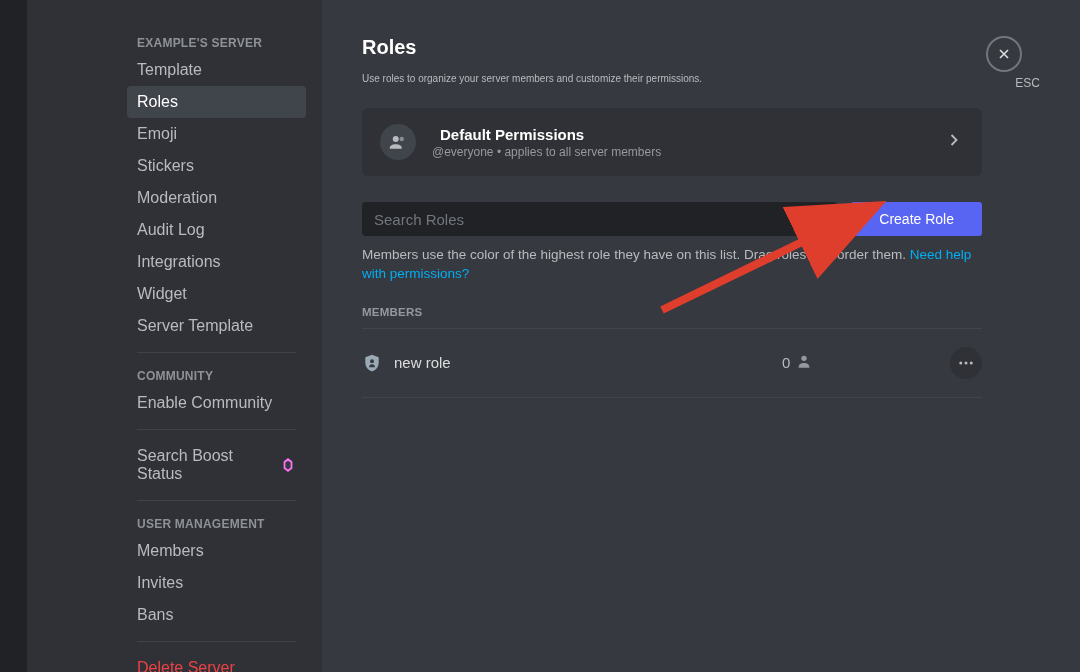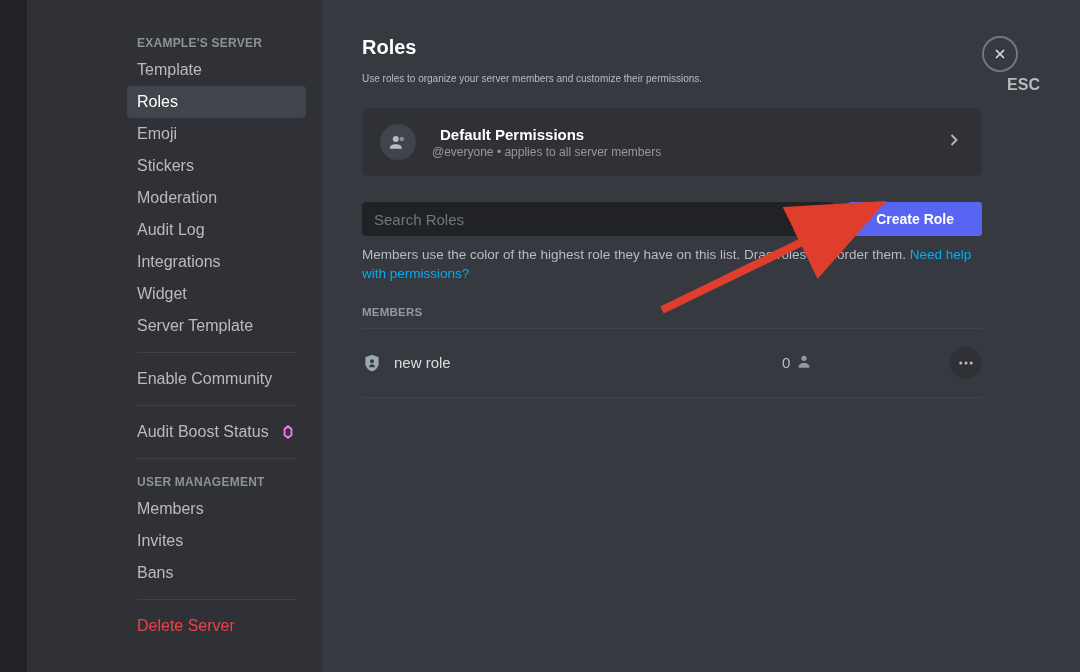--- a/index.html
+++ b/index.html
@@ -12,37 +12,37 @@
   .nav-item { font-size: 16px; color: #b9bbbe; padding: 7px 10px; border-radius: 4px; cursor: pointer; display: flex; align-items: center; justify-content: space-between; }
   .nav-item.active { background: #40444b; color: #fff; }
   .divider { height: 1px; background: #3f4147; margin: 10px 10px; }
   .delete { color: #ed4245; }
   .boost-badge { width: 16px; height: 16px; display: inline-flex; align-items: center; justify-content: center; }
   .boost-badge svg { fill: #ff73fa; }
   .main { flex: 1; background: #36393f; position: relative; padding: 36px 40px 40px 40px; }
   .close-area { position: absolute; top: 36px; right: 40px; display: flex; flex-direction: column; align-items: center; gap: 4px; cursor: pointer; }
   .close-btn { width: 36px; height: 36px; border: 2px solid #72767d; border-radius: 50%; display: flex; align-items: center; justify-content: center; color: #dcddde; }
   .close-btn svg { width: 16px; height: 16px; }
-  .esc-label { font-size: 16px; color: #b9bbbe; font-weight: 700; padding-left: 48px; }
+  .esc-label { font-size: 12px; color: #b9bbbe; font-weight: 400; padding-left: 48px; }
   .content { width: 620px; }
   h1.page-title { font-size: 20px; font-weight: 600; color: #fff; margin-bottom: 14px; }
   .page-desc { font-size: 10px; color: #b9bbbe; margin-bottom: 24px; }
   .default-perm { background: #2f3136; border-radius: 6px; display: flex; align-items: center; padding: 16px 18px; cursor: pointer; margin-bottom: 26px; }
   .perm-icon { width: 36px; height: 36px; background: #40444b; border-radius: 50%; display: flex; align-items: center; justify-content: center; margin-right: 16px; flex-shrink: 0; }
   .perm-icon svg { fill: #b9bbbe; }
   .perm-text { flex: 1; }
   .perm-title { font-size: 15px; font-weight: 700; color: #fff; margin-bottom: 2px; margin-left: 8px; }
   .perm-sub { font-size: 12px; color: #96989d; }
   .chevron { color: #b9bbbe; }
   .search-row { display: flex; gap: 14px; margin-bottom: 10px; }
   .search-box { flex: 1; background: #202225; border-radius: 4px; display: flex; align-items: center; padding: 0 12px; height: 34px; }
   .search-box input { flex: 1; background: transparent; border: none; outline: none; color: #22c55e; font-size: 15px; }
   .search-box input::placeholder { color: #72767d; }
   .search-icon { color: #dcddde; }
-  .create-btn { background: #5865f2; color: #fff; border: none; border-radius: 3px; font-size: 14px; font-weight: 700; padding: 0 28px; height: 34px; cursor: pointer; }
+  .create-btn { background: #5865f2; color: #fff; border: none; border-radius: 3px; font-size: 14px; font-weight: 400; padding: 0 28px; height: 34px; cursor: pointer; }
   .help-text { font-size: 13.5px; color: #b9bbbe; line-height: 1.4; margin-bottom: 22px; }
   .help-link { color: #00aff4; cursor: pointer; }
   .list-header { display: flex; font-size: 11.5px; font-weight: 700; color: #96989d; letter-spacing: 0.02em; padding-bottom: 10px; border-bottom: 1px solid #40444b; }
   .col-role { flex: 1; }
   .col-members { width: 140px; }
   .col-actions { width: 60px; }
   .role-row { display: flex; align-items: center; padding: 18px 0; border-bottom: 1px solid #40444b; }
   .role-name-wrap { flex: 1; display: flex; align-items: center; gap: 12px; }
   .role-shield { width: 20px; height: 20px; }
   .role-name { font-size: 15px; color: #dcddde; }
@@ -81,27 +81,28 @@
           <span>Integrations</span>
         </div>
       <div class="nav-item">
           <span>Widget</span>
         </div>
       <div class="nav-item">
           <span>Server Template</span>
         </div>
 
       <div class="divider"></div>
+      <div class="section-header">COMMUNITY</div>
       <div class="nav-item">
           <span>Enable Community</span>
         </div>
 
       <div class="divider"></div>
       <div class="nav-item">
-        <span>Audit Boost Status</span>
+        <span>Search Boost Status</span>
         <span class="boost-badge">
           <svg viewBox="0 0 16 16" width="14" height="14">
               <path d="M8 0 L13 4 L13 12 L8 16 L3 12 L3 4 Z" fill="#ff73fa"></path>
               <path d="M8 3 L11 5 L11 11 L8 13 L5 11 L5 5 Z" fill="#36393f"></path>
             </svg>
         </span>
       </div>
 
       <div class="divider"></div>
       <div class="section-header">USER MANAGEMENT</div>

